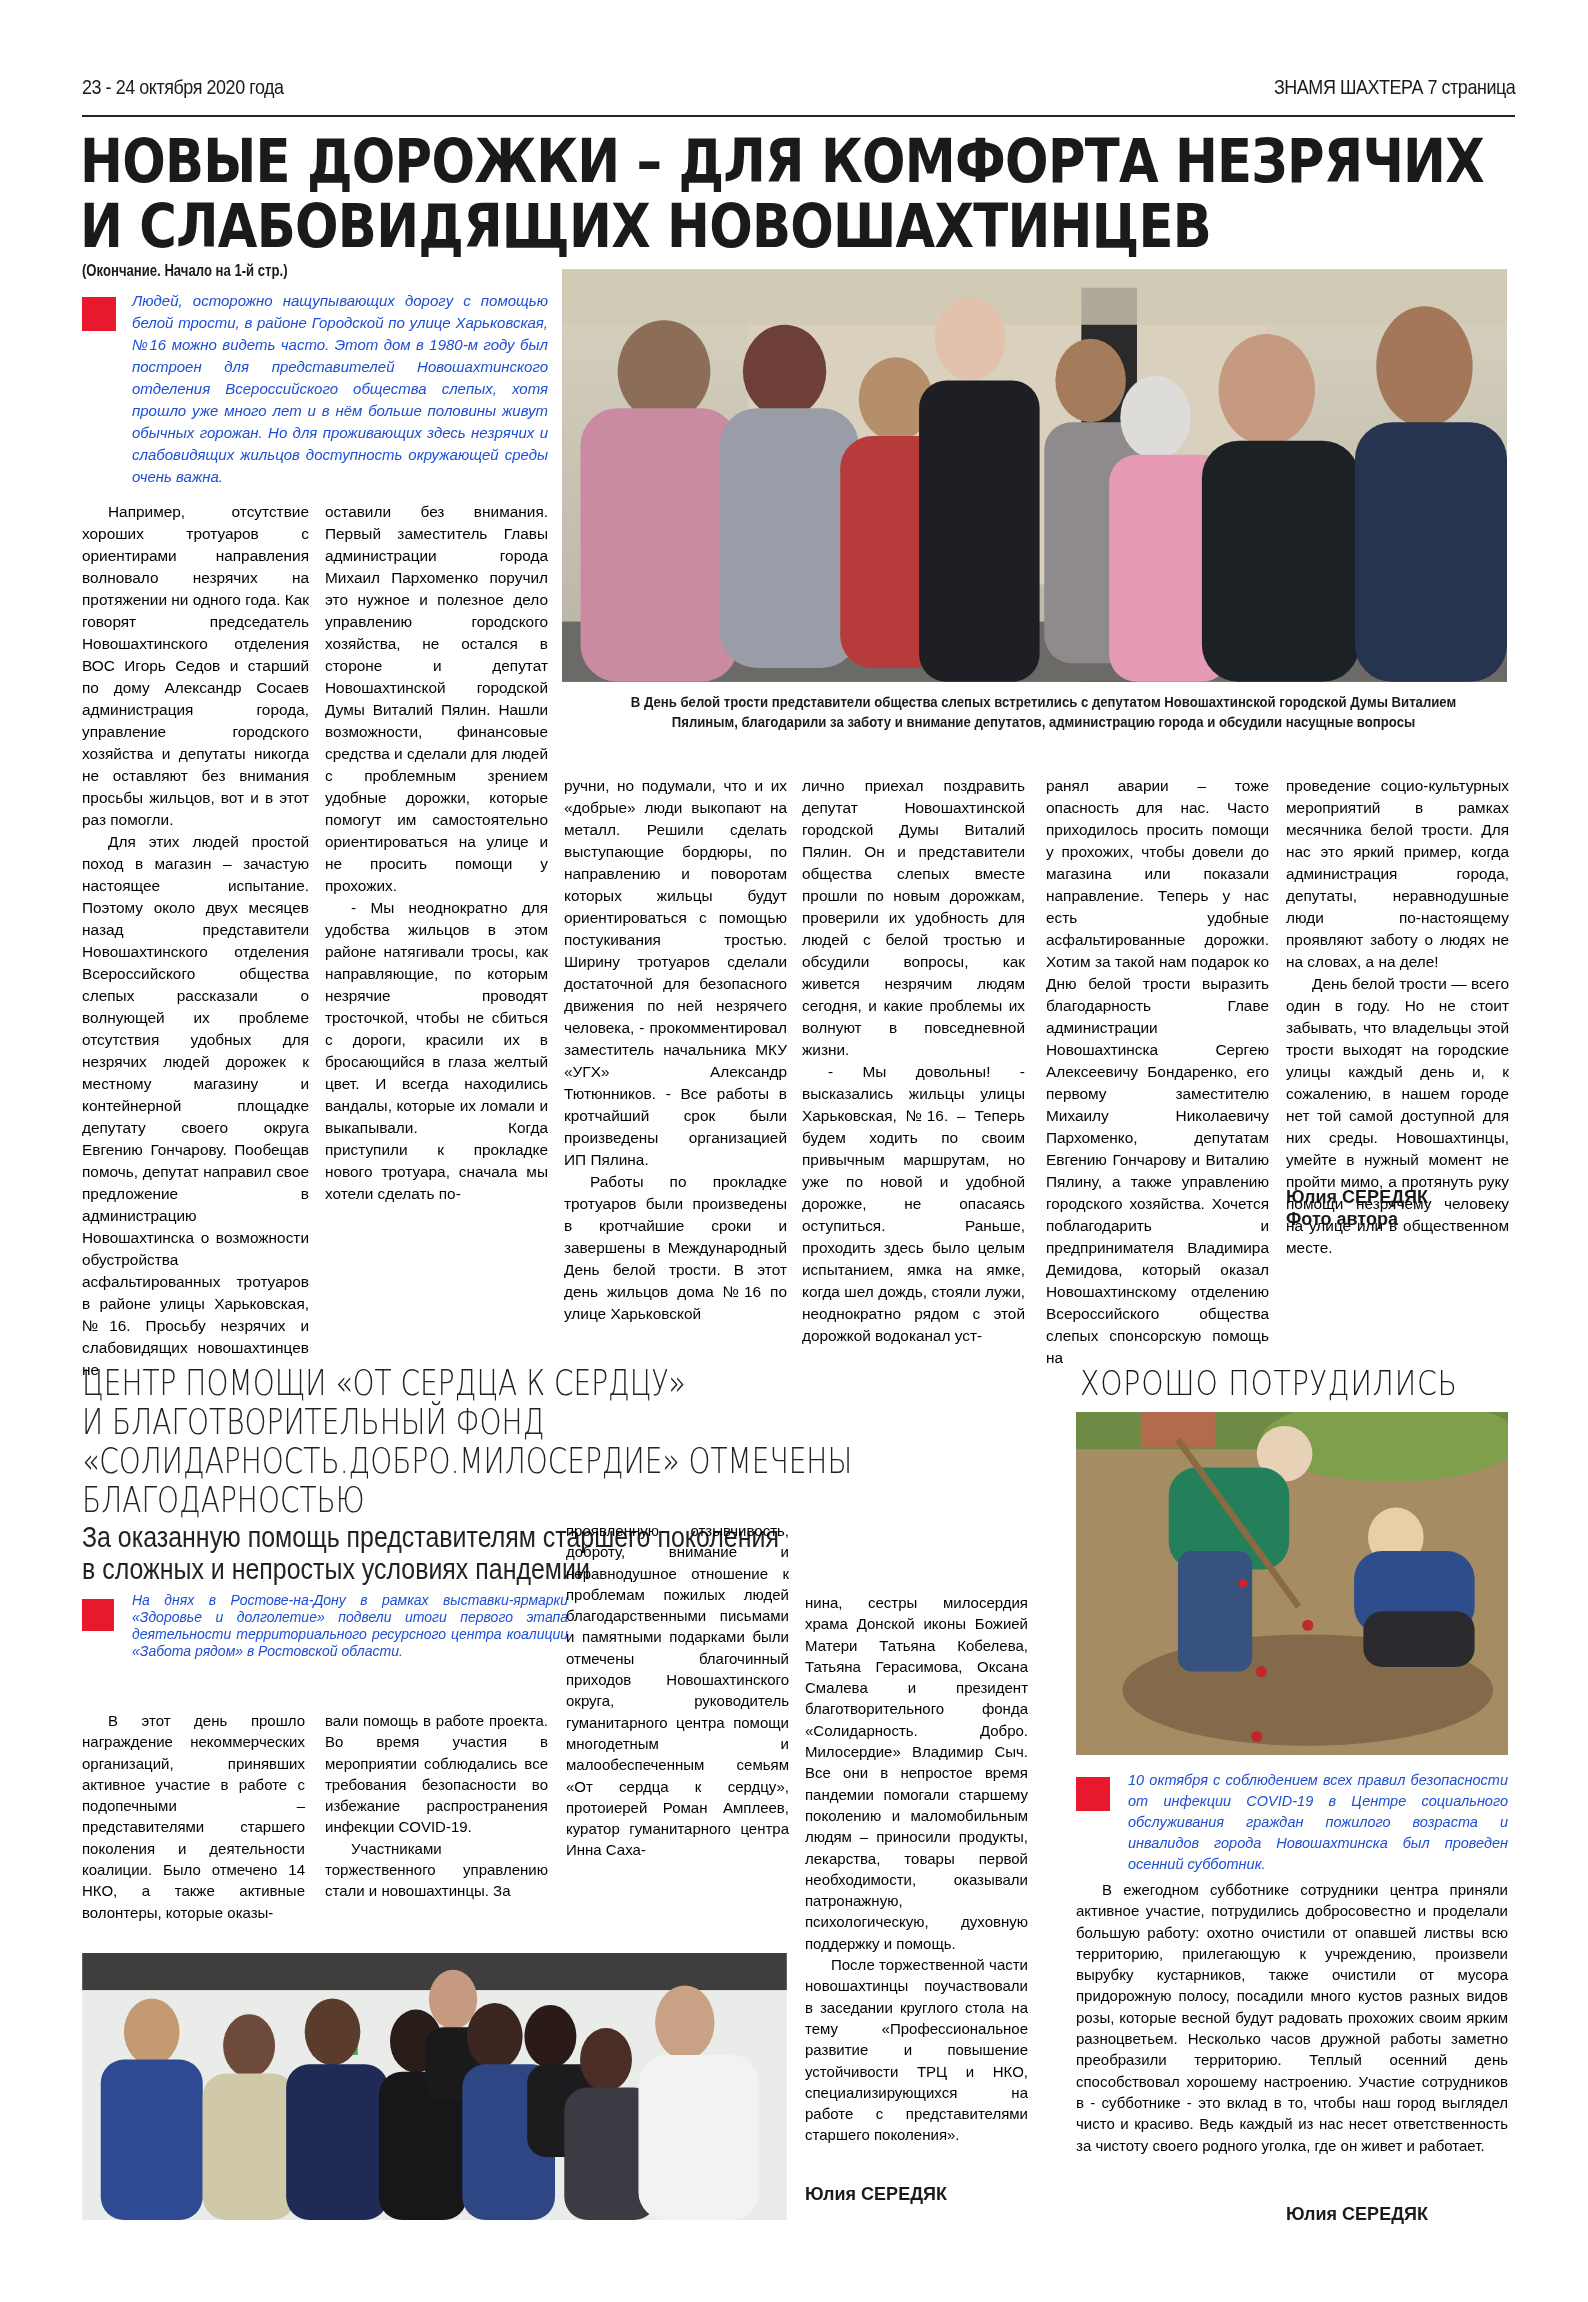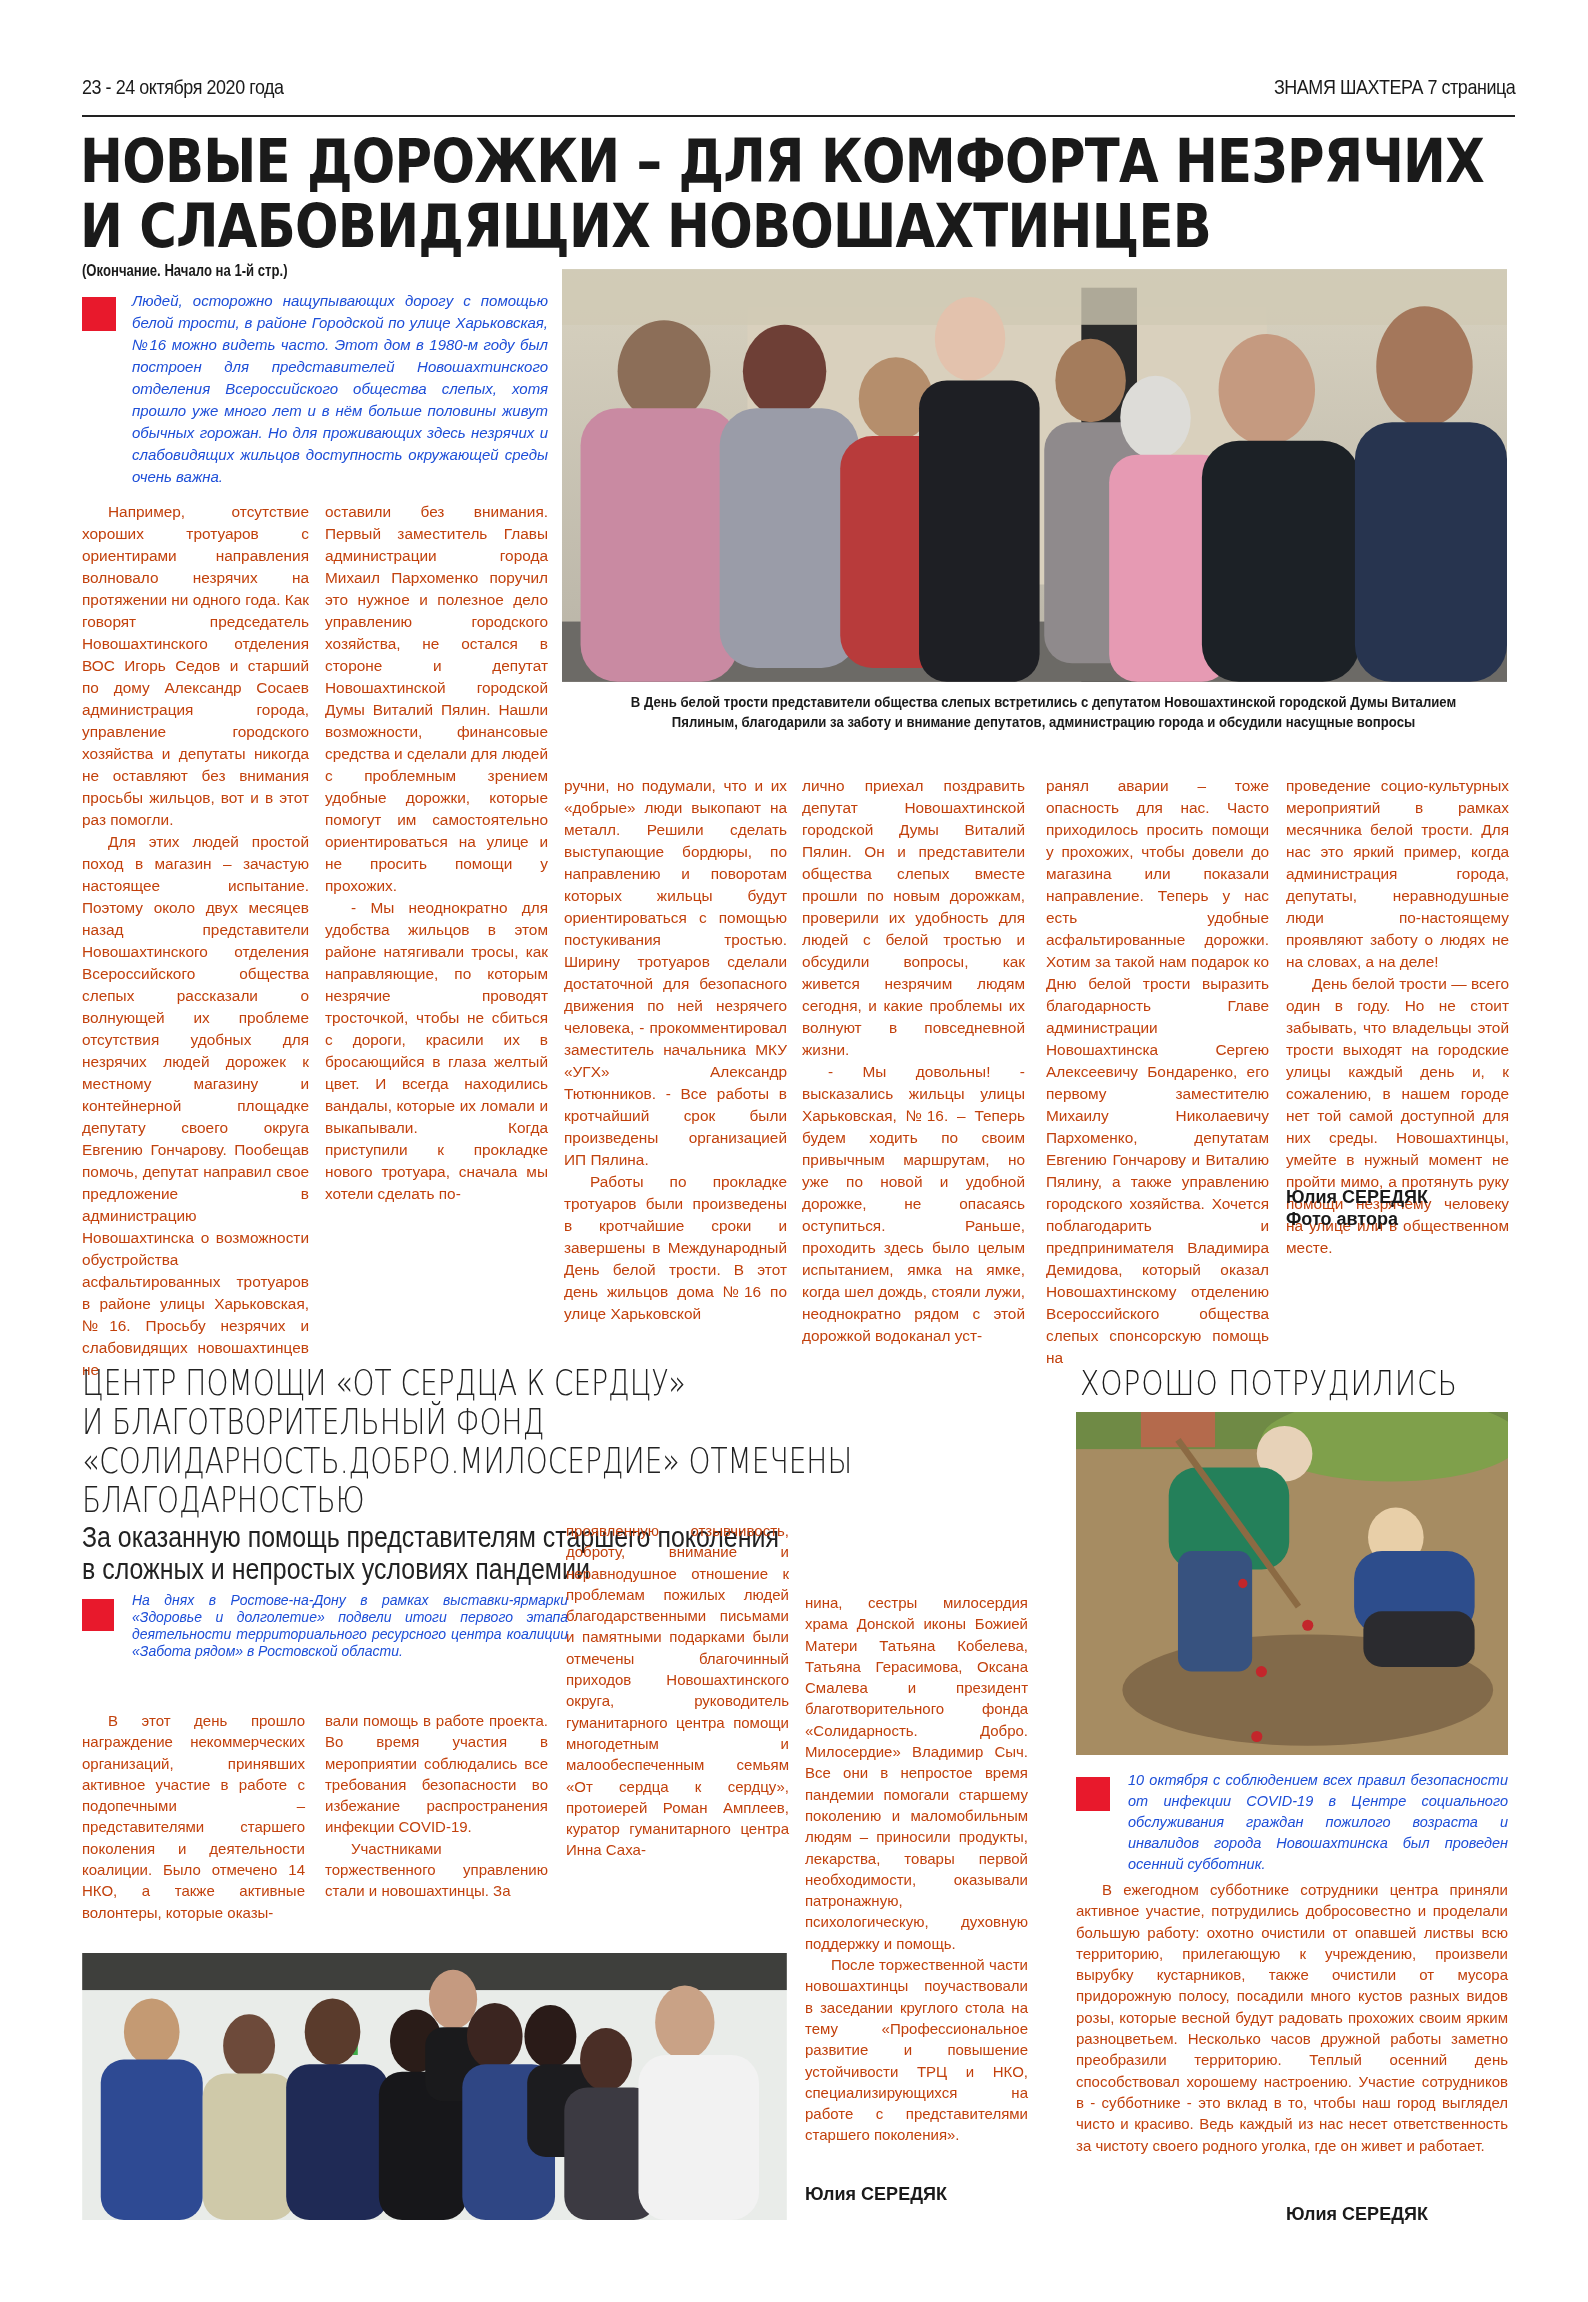--- a/index.html
+++ b/index.html
@@ -6,21 +6,21 @@
   body{width:1589px;height:2302px;position:relative;overflow:hidden;color:#1a1a1a;font-family:"Liberation Sans",sans-serif;}
   .abs{position:absolute;}
   .hdr{top:76px;font-size:20.4px;font-family:"Liberation Sans Narrow","Liberation Sans",sans-serif;letter-spacing:-0.5px;transform:scaleX(0.88);}
   .hdr-left{left:82px;transform-origin:left center;}
   .hdr-right{right:74px;transform-origin:right center;}
   .rule{left:82px;right:74px;top:115px;height:1.9px;background:#222;}
   .title1{left:80px;top:128px;width:1447px;font-size:61px;line-height:65px;font-weight:bold;letter-spacing:-0.9px;transform:scaleX(0.84);transform-origin:left top;white-space:nowrap;font-family:"DejaVu Sans",sans-serif;}
   .cont{left:82px;top:262px;font-size:16px;font-weight:bold;transform:scaleX(0.82);transform-origin:left top;white-space:nowrap;}
   .redsq{background:#e8192c;width:34px;height:34px;}
   .lead{font-style:italic;font-size:15px;line-height:22px;text-align:justify;color:#1d4ed8;}
-  .col{font-size:15.4px;line-height:22px;text-align:justify;color:#c2410c;}
+  .col{font-size:15.4px;line-height:22px;text-align:justify;color:#000000;}
   .col p{margin:0;text-indent:0;}
   .col p.ind{text-indent:26px;}
   .photo{overflow:hidden;}
   .caption{font-size:14.3px;line-height:20.4px;font-weight:bold;text-align:center;transform:scaleX(0.92);transform-origin:center top;}
   .byline{font-weight:bold;font-size:18px;text-align:left;line-height:22px;}
   .title2{left:82px;top:1364px;font-size:35px;line-height:39px;font-family:"DejaVu Sans",sans-serif;font-weight:200;transform:scaleX(0.8);transform-origin:left top;white-space:nowrap;color:#222;}
   .sub2{left:82px;top:1521px;font-size:29px;line-height:32px;font-family:"Liberation Sans",sans-serif;transform:scaleX(0.86);transform-origin:left top;white-space:nowrap;color:#222;}
   .title3{left:1080px;top:1364px;font-size:33px;font-family:"DejaVu Sans",sans-serif;font-weight:200;transform:scaleX(0.86);transform-origin:left top;white-space:nowrap;letter-spacing:0.9px;}
 </style>
 </head>

